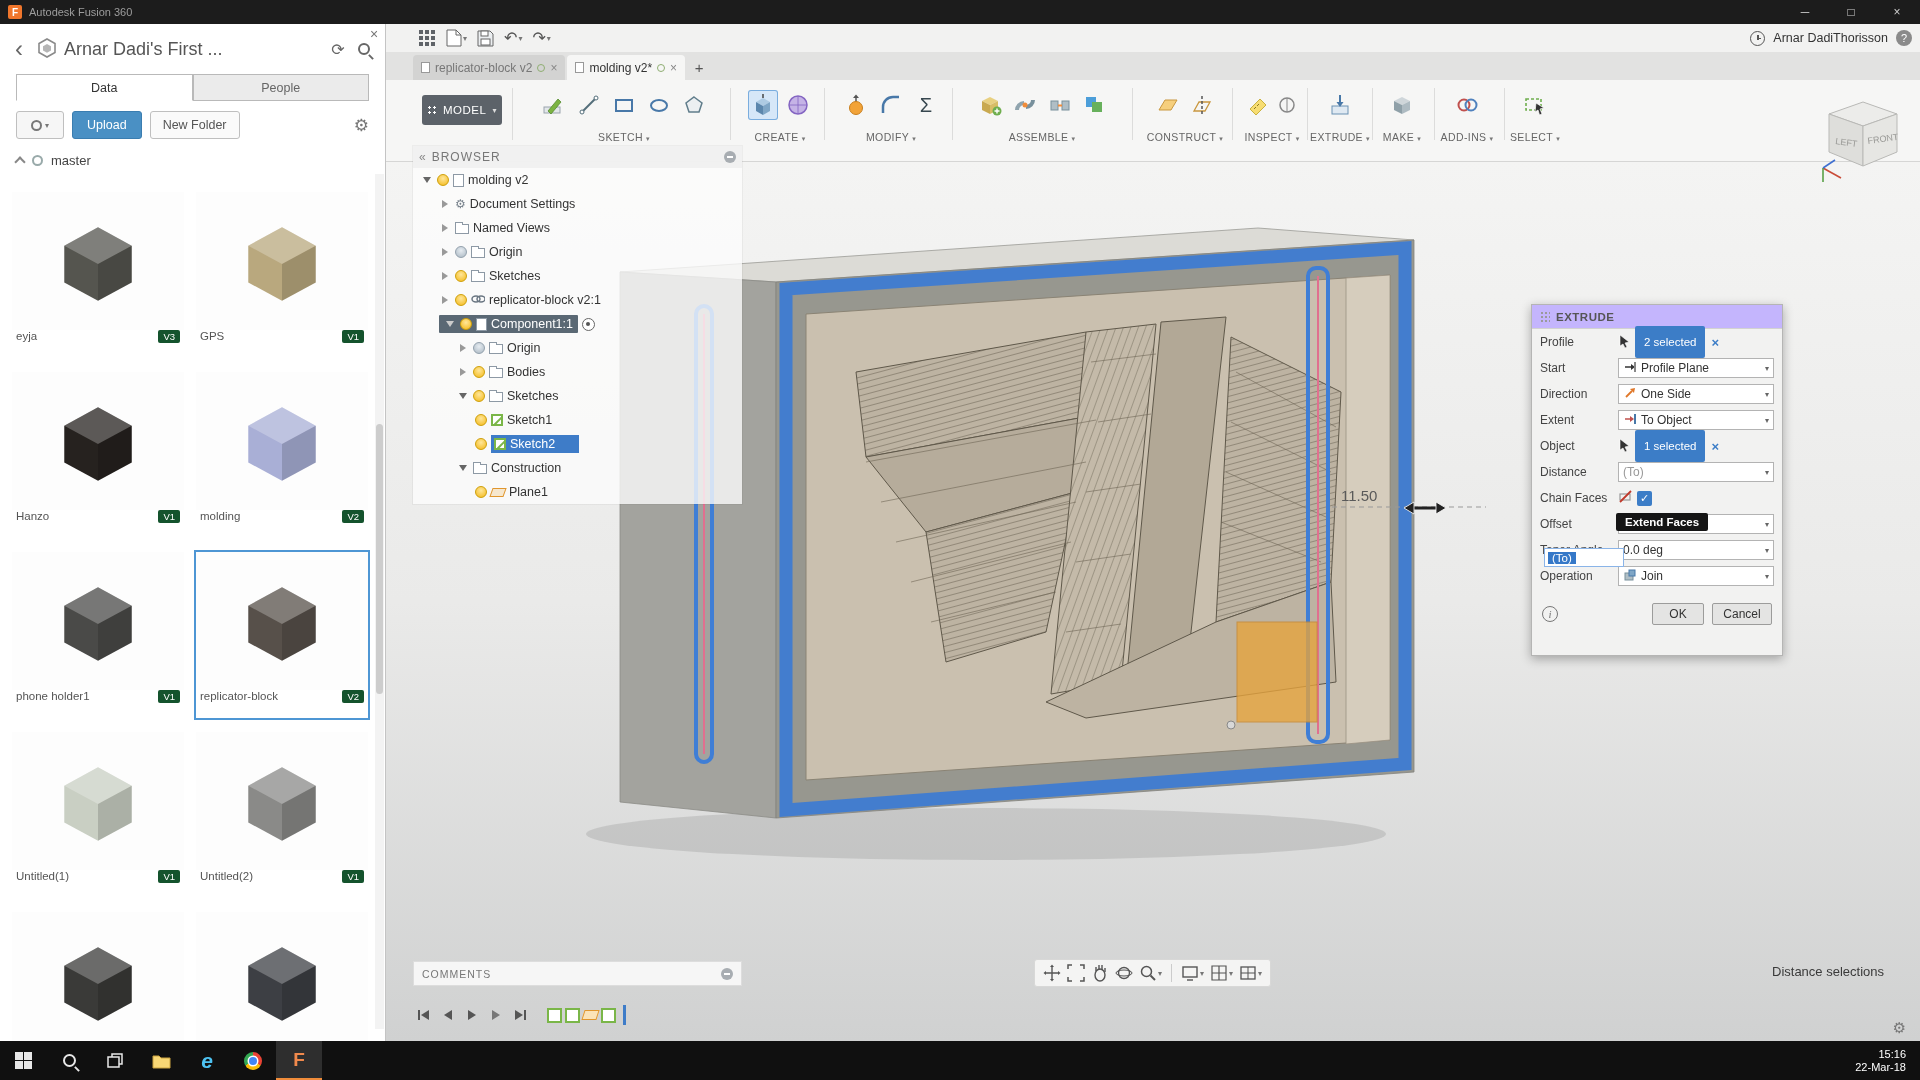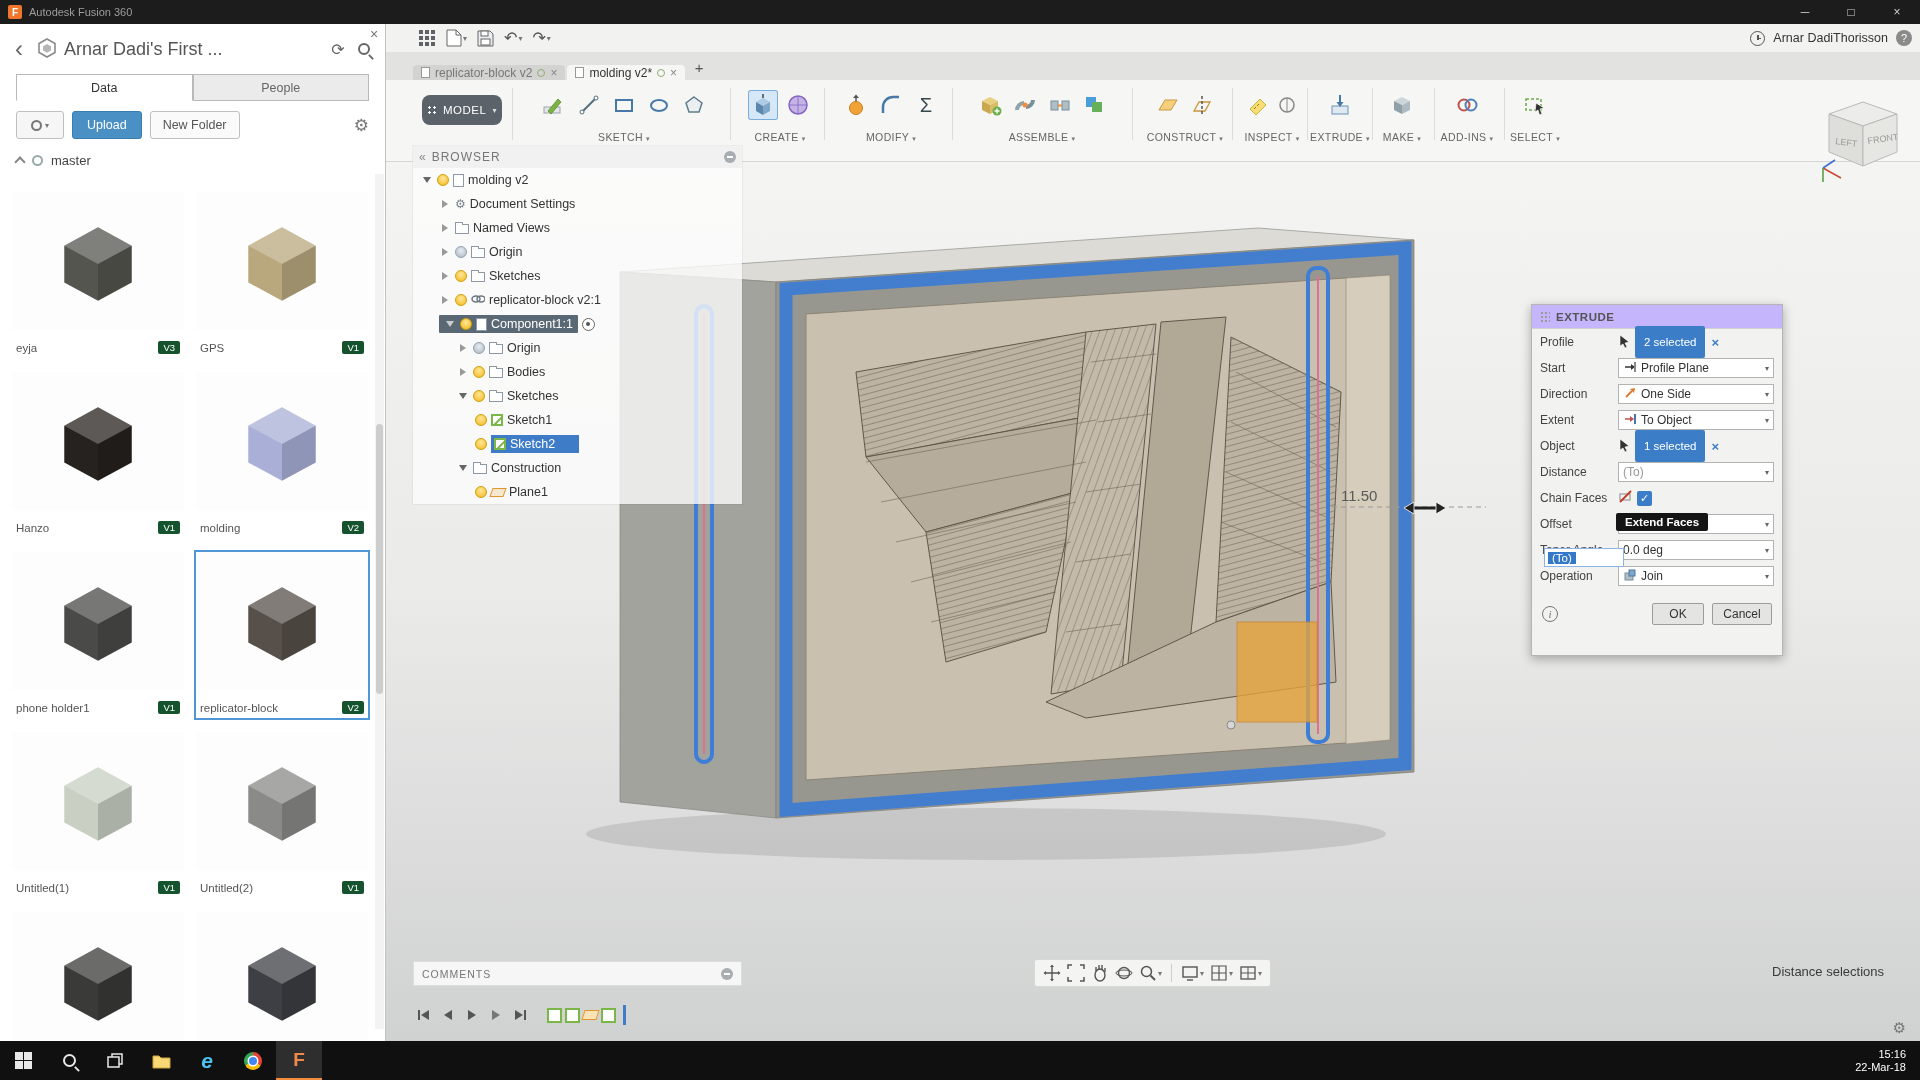--- a/index.html
+++ b/index.html
@@ -32,47 +32,47 @@
   .btn-upload{height:28px;padding:0 14px;background:#4a90c4;border:1px solid #3a7db0;border-radius:3px;color:#fff;font-size:12.5px}
   .btn-newfolder{height:28px;padding:0 12px;background:#fafafa;border:1px solid #bfbfbf;border-radius:3px;color:#555;font-size:12.5px}
   .dp-gear{margin-left:auto;color:#777;font-size:17px}
   .dp-master{display:flex;align-items:center;gap:8px;padding:6px 16px;color:#444;font-size:13px}
   .chevup{width:8px;height:8px;border-left:2px solid #888;border-top:2px solid #888;transform:rotate(45deg);margin-top:3px}
   .ringic{width:11px;height:11px;border:2px solid #9aa;border-radius:50%}
   .dp-grid{position:absolute;left:12px;top:168px;width:364px;display:flex;flex-wrap:wrap;gap:14px 12px}
   .card{width:172px;height:166px;position:relative}
   .card.selected{outline:2px solid #4e96d4}
   .thumb{height:138px;background:#fdfdfd;display:flex;align-items:center;justify-content:center}
-  .cardlabel{height:24px;display:flex;align-items:flex-end;padding:0 4px;gap:4px}
+  .cardlabel{height:24px;display:flex;align-items:flex-start;padding:0 4px;gap:4px}
   .cardname{font-size:11.5px;color:#555;flex:1;white-space:nowrap;overflow:hidden}
   .vbadge{background:#14532d;color:#fff;font-size:9.5px;padding:1px 5px;border-radius:2px}
   .dp-scroll{position:absolute;right:1px;top:150px;width:9px;height:855px;background:#f3f3f3}
   .dp-thumbbar{position:absolute;left:1px;top:250px;width:7px;height:270px;background:#cdcdcd;border-radius:4px}
 
   
   #qat{position:absolute;left:386px;top:24px;width:1534px;height:28px;background:#f2f2f1;display:flex;align-items:center;gap:6px;padding-left:30px}
   .qicon{display:flex;align-items:center;gap:1px;color:#555;padding:2px}
   .qcaret{font-size:8px;color:#777}
   .uglyph{font-size:16px;color:#555;line-height:16px}
   #userarea{position:absolute;right:8px;top:24px;height:28px;display:flex;align-items:center;gap:8px;z-index:21}
   .clockic{width:15px;height:15px;border:1.5px solid #555;border-radius:50%;position:relative}
   .clockic::after{content:"";position:absolute;left:6px;top:3px;width:1.5px;height:5px;background:#555}
   .clockic::before{content:"";position:absolute;left:6px;top:6px;width:4px;height:1.5px;background:#555}
   .uname{font-size:12.5px;color:#333}
   .helpic{width:16px;height:16px;border-radius:50%;background:#8a8a8a;color:#fff;font-size:11px;display:flex;align-items:center;justify-content:center}
   #tabbar{position:absolute;left:386px;top:52px;width:1534px;height:28px;background:#e2e2e1;display:flex;align-items:flex-end;padding-left:27px}
-  .doctab{height:15px;display:flex;align-items:center;gap:5px;padding:0 8px;border-radius:4px 4px 0 0;font-size:12px;margin-right:2px}
+  .doctab{height:25px;display:flex;align-items:center;gap:5px;padding:0 8px;border-radius:4px 4px 0 0;font-size:12px;margin-right:2px}
   .doctab.inactive{background:#d3d3d2;color:#777}
   .doctab.active{background:#f6f6f5;color:#333}
   .tabdoc{width:9px;height:11px;border:1px solid #999;background:#fff}
   .tabcircle{width:8px;height:8px;border:1.5px solid #8fae72;border-radius:50%}
   .tabx{color:#888;font-size:12px}
   .plustab{width:24px;height:25px;display:flex;align-items:center;justify-content:center;color:#555;font-size:15px}
   #ribbon{position:absolute;left:386px;top:80px;width:1534px;height:82px;background:#f6f6f5;border-bottom:1px solid #d6d6d5}
-  #modelbtn{position:absolute;left:36px;top:15px;width:80px;height:30px;background:#5c6269;border-radius:8px;color:#fff;display:flex;align-items:center;justify-content:center;gap:6px;font-size:11.5px;letter-spacing:.5px}
+  #modelbtn{position:absolute;left:36px;top:15px;width:80px;height:30px;background:#5c6269;border-radius:3px;color:#fff;display:flex;align-items:center;justify-content:center;gap:6px;font-size:11.5px;letter-spacing:.5px}
   .mgrid{width:10px;height:10px;background:radial-gradient(#fff 1px,transparent 1.2px);background-size:5px 5px}
   .rgroup{position:absolute;top:4px;display:flex;flex-direction:column;align-items:center}
   .ricons{display:flex;gap:5px;align-items:center;height:42px}
   .ricon{width:30px;height:30px;display:flex;align-items:center;justify-content:center;border-radius:3px}
   .ricon.small{width:24px;height:24px}
   .ricon.active{background:#d6e7f8;box-shadow:inset 0 0 0 1px #7aadde}
   .rlabel{font-size:10.5px;color:#666;letter-spacing:.4px;display:flex;gap:3px;align-items:flex-end;margin-top:5px}
   .rlabel .qcaret{font-size:7px}
   .rsep{position:absolute;top:8px;width:1px;height:52px;background:#dcdcdb}
   .sigma{font-size:20px;color:#37474f;line-height:20px}

